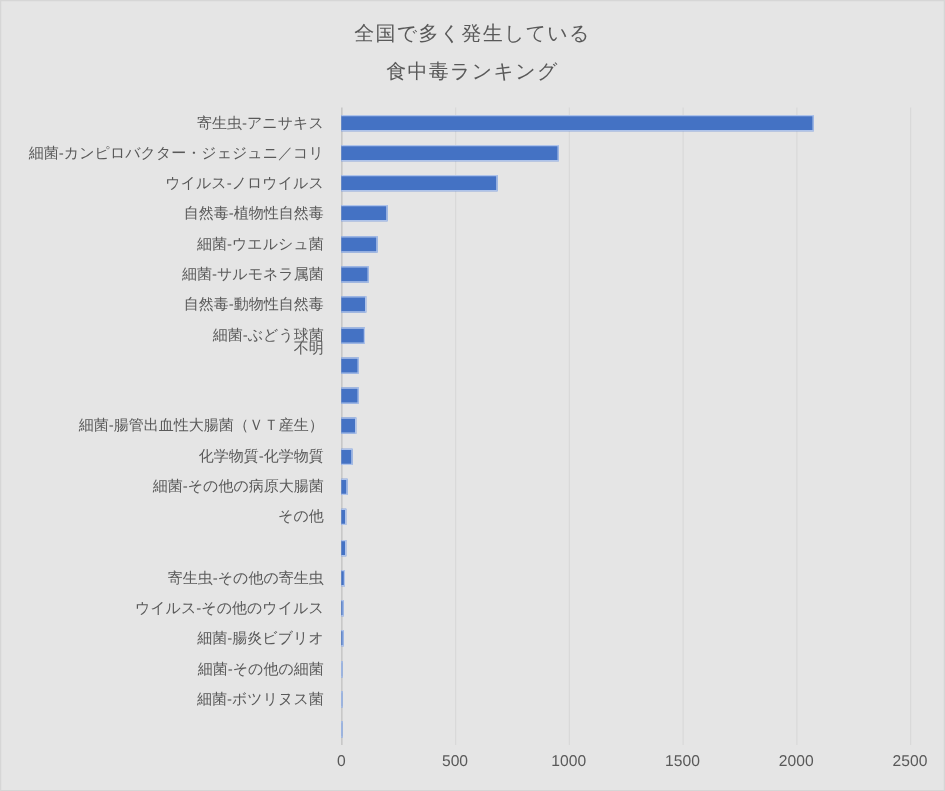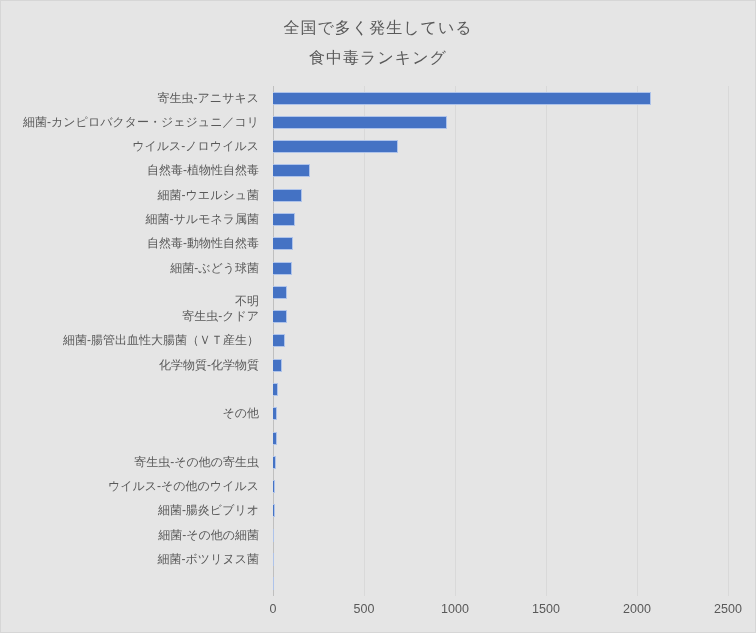--- a/index.html
+++ b/index.html
@@ -109,24 +109,24 @@
 
   <div class="category-labels">
       <div class="category-label" style="top: 0px; height: 24.2857px;">寄生虫-アニサキス</div>
       <div class="category-label" style="top: 48.5714px; height: 24.2857px;">ウイルス-ノロウイルス</div>
       <div class="category-label" style="top: 24.2857px; height: 24.2857px;">細菌-カンピロバクター・ジェジュニ／コリ</div>
       <div class="category-label" style="top: 72.8571px; height: 24.2857px;">自然毒-植物性自然毒</div>
       <div class="category-label" style="top: 97.1429px; height: 24.2857px;">細菌-ウエルシュ菌</div>
       <div class="category-label" style="top: 121.429px; height: 24.2857px;">細菌-サルモネラ属菌</div>
       <div class="category-label" style="top: 145.714px; height: 24.2857px;">自然毒-動物性自然毒</div>
       <div class="category-label" style="top: 170px; height: 24.2857px;">細菌-ぶどう球菌</div>
-      <div class="category-label" style="top: 203px; height: 24.2857px;">不明</div>
-      <div class="category-label" style="top: 218.571px; height: 24.2857px;">寄生虫-クドア</div>
+      <div class="category-label" style="top: 180px; height: 24.2857px;">不明</div>
       <div class="category-label" style="top: 242.857px; height: 24.2857px;">細菌-腸管出血性大腸菌（ＶＴ産生）</div>
       <div class="category-label" style="top: 267.143px; height: 24.2857px;">化学物質-化学物質</div>
+      <div class="category-label" style="top: 291.429px; height: 24.2857px;">細菌-その他の病原大腸菌</div>
       <div class="category-label" style="top: 315.714px; height: 24.2857px;">その他</div>
       <div class="category-label" style="top: 364.286px; height: 24.2857px;">寄生虫-その他の寄生虫</div>
       <div class="category-label" style="top: 388.571px; height: 24.2857px;">ウイルス-その他のウイルス</div>
       <div class="category-label" style="top: 412.857px; height: 24.2857px;">細菌-腸炎ビブリオ</div>
       <div class="category-label" style="top: 437.143px; height: 24.2857px;">細菌-その他の細菌</div>
       <div class="category-label" style="top: 461.429px; height: 24.2857px;">細菌-ボツリヌス菌</div>
     </div>
 
   <div class="plot-area">
       <div class="gridline axisline" style="left: 0%;"></div>

